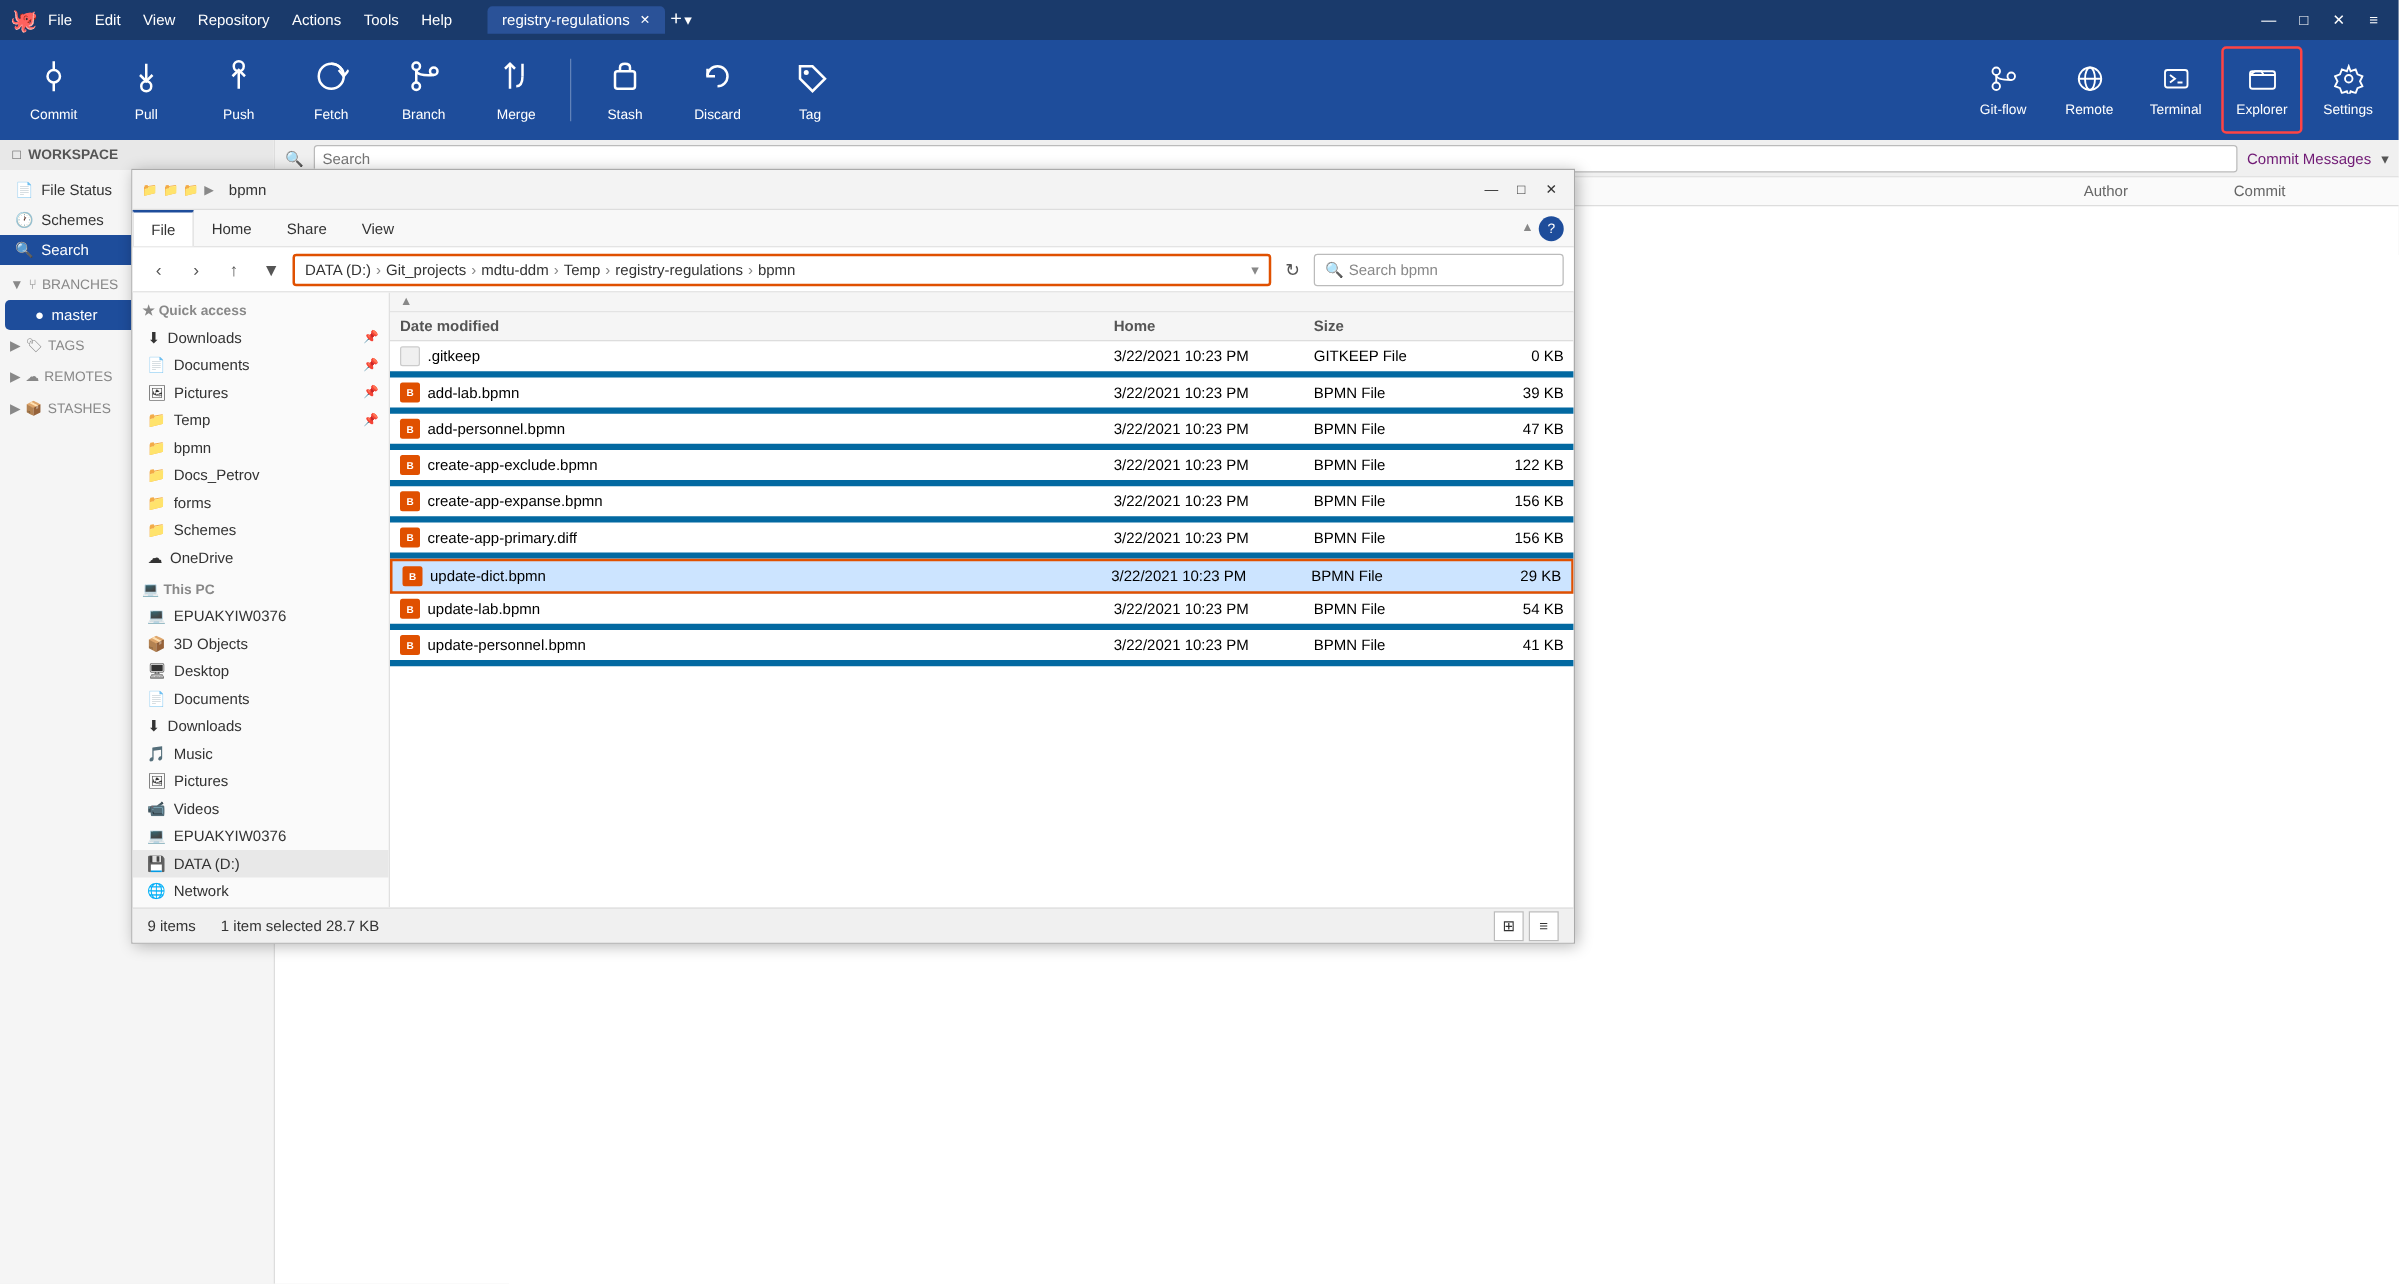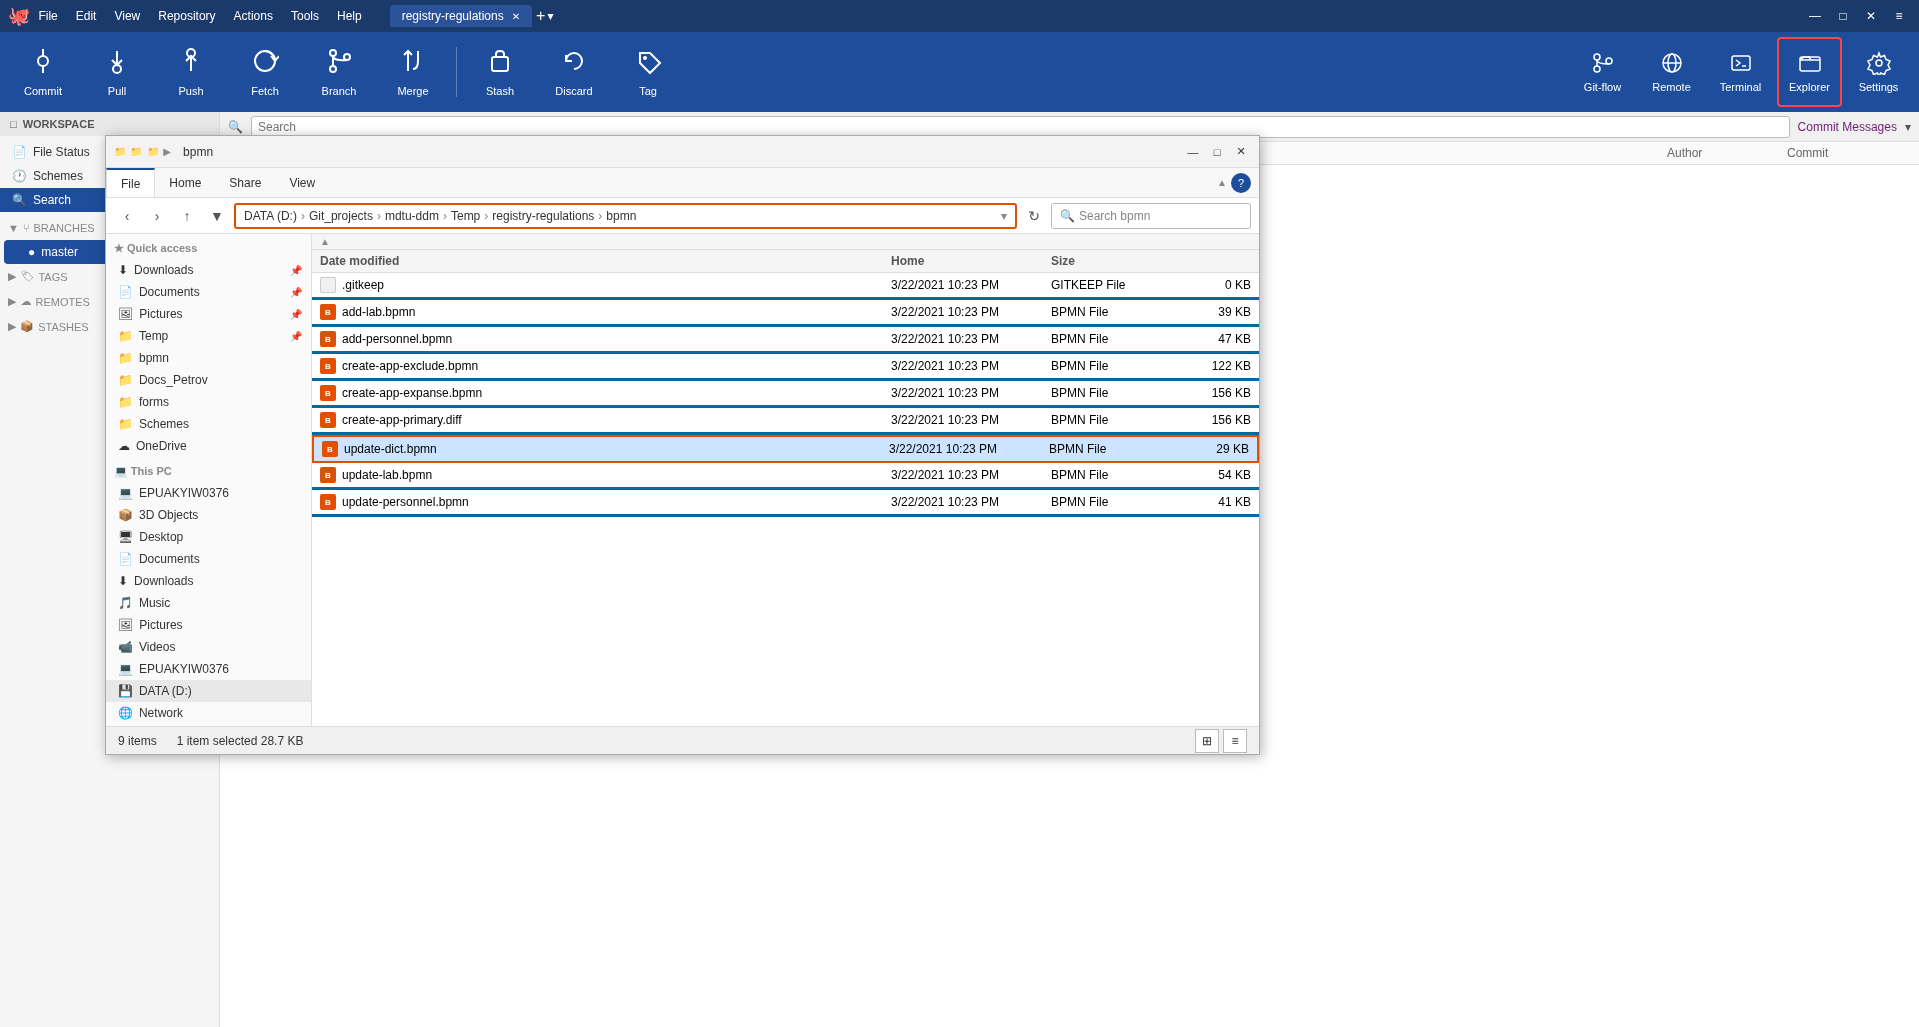--- a/index.html
+++ b/index.html
@@ -226,21 +226,21 @@
       border-bottom: 1px solid #ddd;
       background: #f5f5f5;
       font-size: 12px;
       color: #555;
       font-weight: 600;
     }
     .file-list-row {
       display: grid;
       grid-template-columns: 1fr 160px 120px 80px;
       padding: 4px 8px;
-      border-bottom: 3px solid #0369a1;
+      border-bottom: 5px solid #0369a1;
       cursor: pointer;
       align-items: center;
       font-size: 12px;
     }
     .file-list-row.highlighted { background: #cce0ff; border: 2px solid #e05000; }
     .file-name-cell { display: flex; align-items: center; gap: 6px; }
     .bpmn-icon {
       width: 16px; height: 16px; background: #e05000; border-radius: 2px;
       display: flex; align-items: center; justify-content: center; color: white; font-size: 8px; font-weight: bold;
     }

